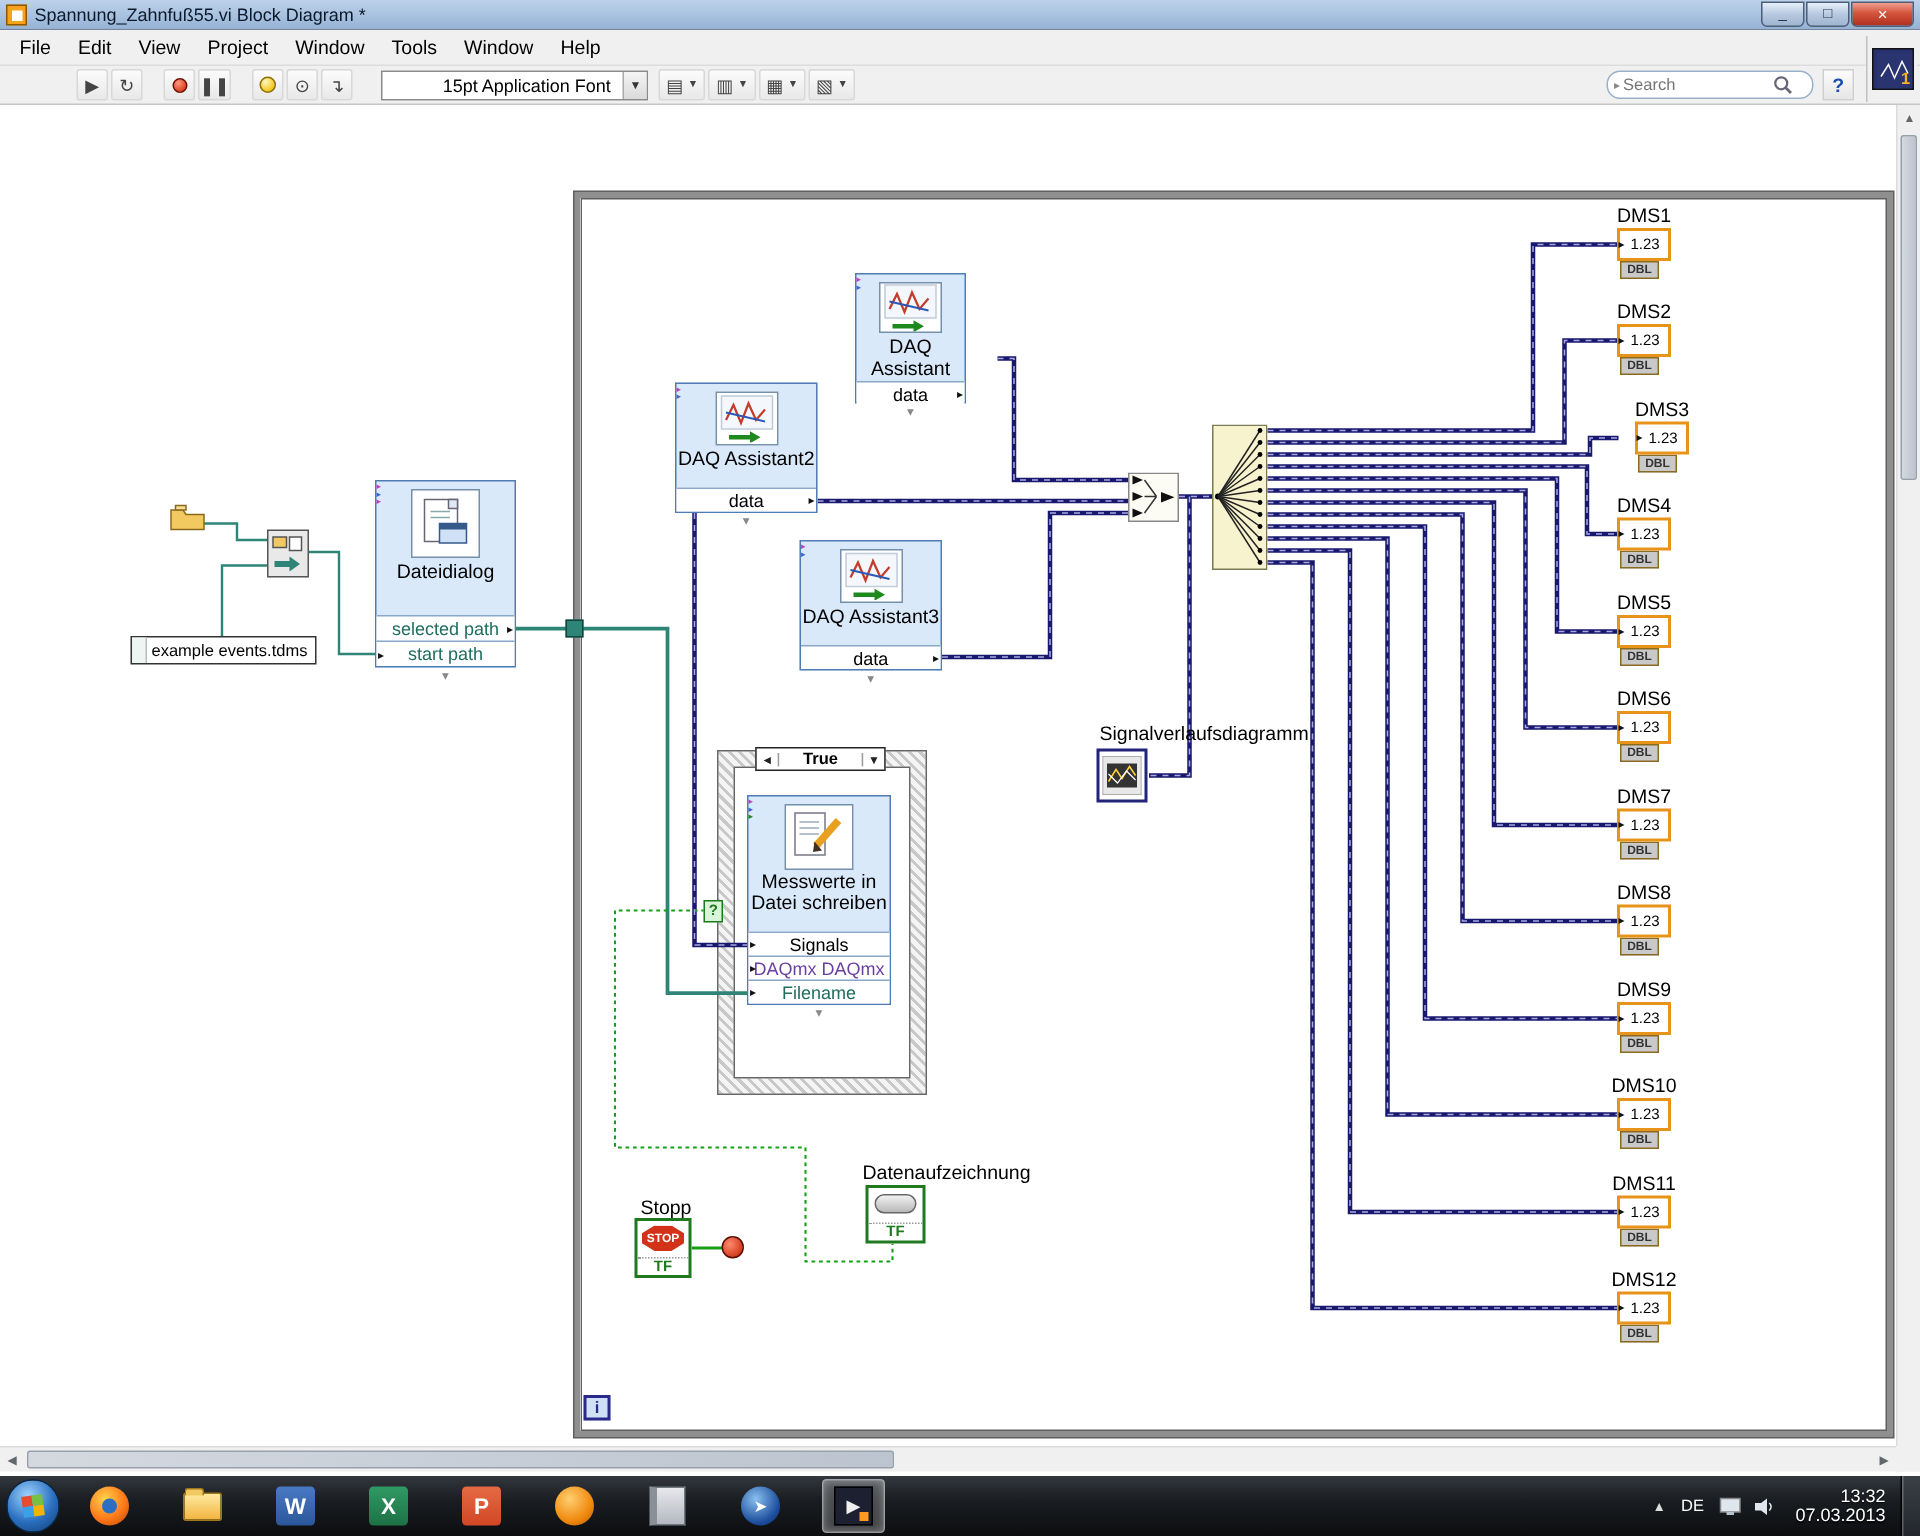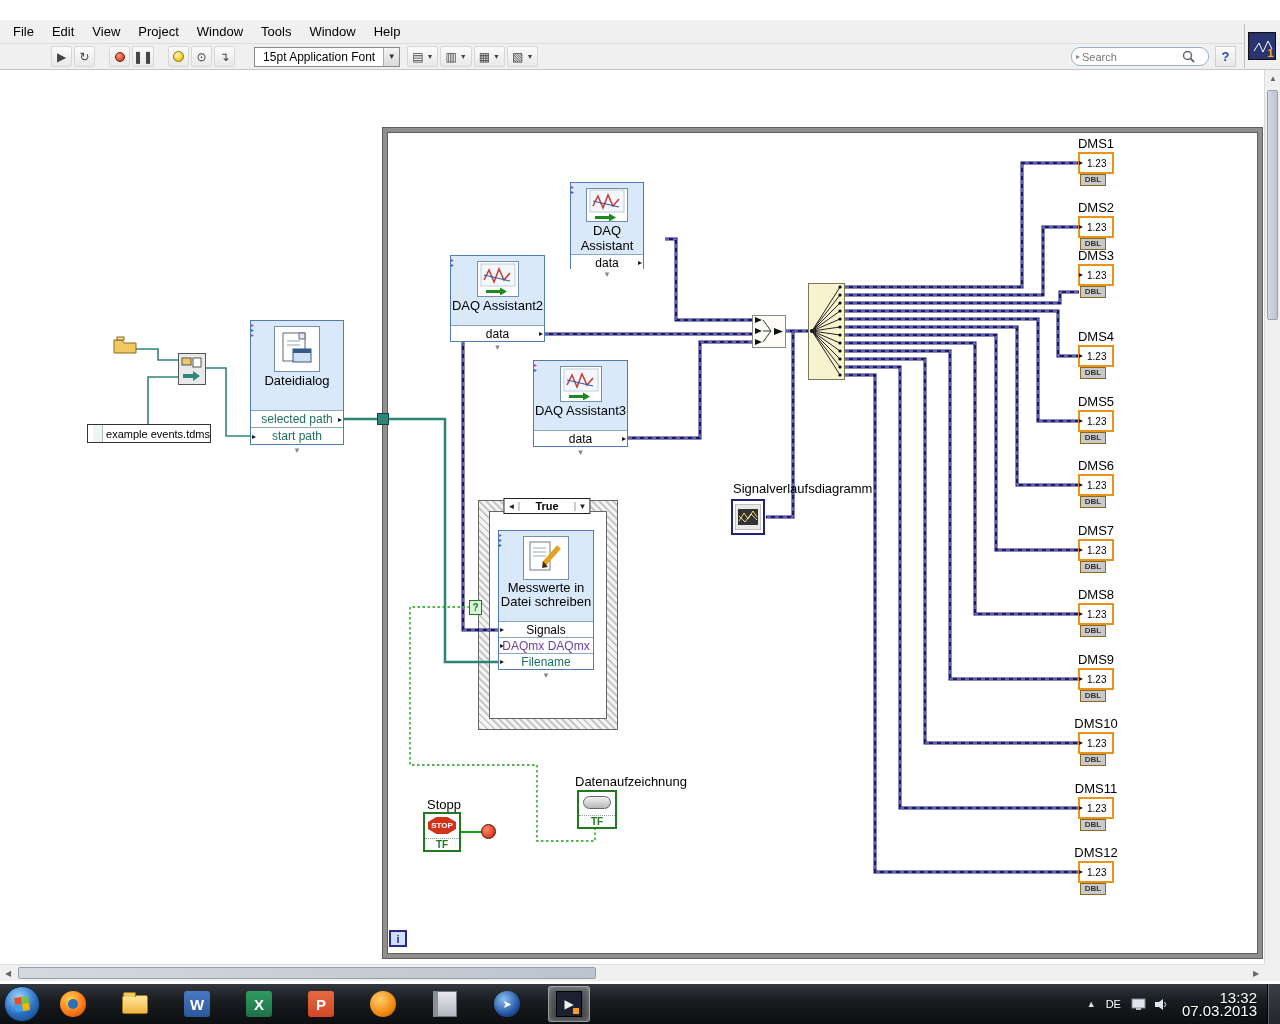--- a/index.html
+++ b/index.html
@@ -25,21 +25,21 @@
     background:#f0f0f0; border-bottom:1px solid #dcdcdc; display:flex; align-items:center; padding-left:4px; }
   .menu-item { font-size:13px; color:#000; padding:19px 9px; }
 
   .toolbar { position:absolute; left:0; top:44px; width:1280px; height:26px; z-index:10;
     background:#f0f0f0; border-bottom:1px solid #c6c6c6; display:flex; align-items:center; padding-left:50px; }
   .tb-btn { min-width:21px; height:21px; margin:0 1px; display:flex; align-items:center; justify-content:center;
     font-size:12px; color:#444; border:1px solid #d8d8d8; background:linear-gradient(#fcfcfc,#e8e8e8); border-radius:2px; }
   .tb-gap { width:12px; }
   .bulb { width:11px; height:11px; border-radius:50%; background:radial-gradient(circle at 35% 30%, #fff6c0, #f4c81a 70%, #c79a00); border:1px solid #8a7000; }
   .abort-dot { width:10px; height:10px; border-radius:50%; background:radial-gradient(circle at 35% 30%, #ff9a80, #cc2200); border:1px solid #701000; }
-  .font-combo { height:20px; margin:0 6px; border:1px solid #8a8a8a; background:#fff; display:flex; align-items:center; }
+  .font-combo { height:20px; margin:0 6px; border:1px solid #8a8a8a; background:#fff; display:flex; align-items:center;padding-left:32px; }
   .font-combo .fc-text { font-size:12px; padding:0 8px; color:#000; }
   .fc-arrow { width:16px; height:100%; border-left:1px solid #aaa; background:linear-gradient(#f4f4f4,#dadada);
     display:flex; align-items:center; justify-content:center; font-size:8px; color:#333; }
   .combo-ic { display:flex; align-items:center; gap:3px; padding:0 4px; }
   .toolbar-right { margin-left:auto; display:flex; align-items:center; margin-right:44px; }
   .searchbox { width:138px; height:19px; border:1px solid #9ab0c8; border-radius:9px; background:#fff;
     display:flex; align-items:center; padding:0 4px; }
   .searchbox input { border:none; outline:none; width:100px; font-size:11px; color:#444; font-family:"Liberation Sans",sans-serif; background:transparent; }
   .help-btn { width:21px; height:21px; margin-left:6px; border:1px solid #d0d0d0; background:linear-gradient(#fcfcfc,#e6e6e6);
     color:#1a50b0; font-weight:bold; font-size:13px; display:flex; align-items:center; justify-content:center; }
@@ -93,21 +93,21 @@
   .arr-r { position:absolute; right:1px; font-size:8px; color:#111; }
   .arr-l { position:absolute; left:1px; font-size:8px; color:#111; }
   .chevron { position:absolute; bottom:-11px; left:50%; transform:translateX(-50%); color:#888; font-size:9px; z-index:4; }
   .ticks { position:absolute; left:0px; top:2px; display:flex; flex-direction:column; font-size:6px; line-height:5px; }
   .txt-teal { color:#1f6e5e; }
   .txt-purple { color:#6a3fa0; }
 
   .node-label { position:absolute; z-index:4; font-size:13px; color:#000; white-space:nowrap; }
 
   .strconst { position:absolute; left:87px; top:424px; width:124px; height:19px; z-index:4; background:#fff;
-    border:1px solid #333; display:flex; align-items:center;justify-content:flex-end; }
+    border:1px solid #333; display:flex; align-items:center; }
   .strconst .glyph { width:10px; height:100%; border-right:1px solid #bbb; background:#eef6f3; }
   .strconst .txt { font-size:11px; padding-left:3px; white-space:nowrap; }
 
   .buildpath { position:absolute; left:178px; top:353px; width:28px; height:32px; z-index:4;
     background:#e9e9e9; border:1px solid #555; }
 
   .chart-term { position:absolute; left:731px; top:499px; width:34px; height:36px; z-index:4;
     border:2px solid #23237a; background:#fff; display:flex; align-items:center; justify-content:center; }
 
   .bool-node { position:absolute; z-index:4; border:2px solid #1f7a1f; background:#fff; display:flex; flex-direction:column; align-items:center; }
@@ -150,21 +150,21 @@
   .ico-ppt { background:linear-gradient(#e46a43,#d24726); }
   .ico-orange { background:radial-gradient(circle at 38% 32%, #ffcf70, #f08a10 60%, #b85a00); }
   .ico-note { width:24px; height:26px; background:linear-gradient(#e8e8ec,#b4b8c0); border:1px solid #707880; border-left:5px solid #8a9098; }
   .ico-media { background:radial-gradient(circle at 38% 32%, #8ac0f0, #1e4f9e 65%, #0c2a5e); color:#fff; font-size:11px; display:flex; align-items:center; justify-content:center; }
   .ico-lv { width:26px; height:26px; background:#1c2030; border:1px solid #000; color:#f0f0f0; font-size:12px; display:flex; align-items:center; justify-content:center; position:relative; }
   .ico-lv::after { content:""; position:absolute; right:2px; bottom:2px; width:6px; height:6px; background:#ff9a20; }
   .tray { margin-left:auto; display:flex; align-items:center; height:100%; }
   .tray-chevron { color:#ddd; font-size:9px; margin-right:10px; }
   .tray-lang { color:#fff; font-size:11px; margin-right:10px; }
   .tray-ico { margin-right:8px; display:flex; align-items:center; }
-  .clock { text-align:right; color:#fff; font-size:15px; line-height:13px; margin:0 10px 0 6px; text-shadow:0 1px 1px #000; }
+  .clock { text-align:right; color:#fff; font-size:12px; line-height:13px; margin:0 10px 0 6px; text-shadow:0 1px 1px #000; }
   .show-desktop { width:13px; height:100%; border-left:1px solid #000; box-shadow:inset 1px 0 0 rgba(255,255,255,0.25); background:linear-gradient(#3a4047,#23272c); }
 </style>
 </head>
 <body>
 
 <div id="screen">
 
   <svg id="wires" width="1280" height="1024">
 
     <path class="dyn" d="M665,239 H676 V320 H752"></path>
@@ -451,21 +451,21 @@
     <div class="dms-type">DBL</div>
   </div>
   <div class="dms" style="top:200px;">
     <div class="dms-label">DMS2</div>
     <div class="dms-box">
         <span class="dms-arrow">▸</span>
         <span class="dms-value">1.23</span>
       </div>
     <div class="dms-type">DBL</div>
   </div>
-  <div class="dms" style="top:248px;">
+  <div class="dms" style="top:265px;margin-left:12px;">
     <div class="dms-label">DMS3</div>
     <div class="dms-box">
         <span class="dms-arrow">▸</span>
         <span class="dms-value">1.23</span>
       </div>
     <div class="dms-type">DBL</div>
   </div>
   <div class="dms" style="top:329px;">
     <div class="dms-label">DMS4</div>
     <div class="dms-box">
@@ -532,20 +532,29 @@
   </div>
   <div class="dms" style="top:845px;">
     <div class="dms-label">DMS12</div>
     <div class="dms-box">
         <span class="dms-arrow">▸</span>
         <span class="dms-value">1.23</span>
       </div>
     <div class="dms-type">DBL</div>
   </div>
 
+  <div class="titlebar">
+    <span class="app-icon"></span>
+    <span class="title-text">Spannung_Zahnfuß55.vi Block Diagram *</span>
+    <span class="winbtns">
+      <span class="winbtn">_</span>
+      <span class="winbtn">□</span>
+      <span class="winbtn close">×</span>
+    </span>
+  </div>
 
   <div class="menubar">
     <span class="menu-item">File</span>
     <span class="menu-item">Edit</span>
     <span class="menu-item">View</span>
     <span class="menu-item">Project</span>
     <span class="menu-item">Window</span>
     <span class="menu-item">Tools</span>
     <span class="menu-item">Window</span>
     <span class="menu-item">Help</span>

